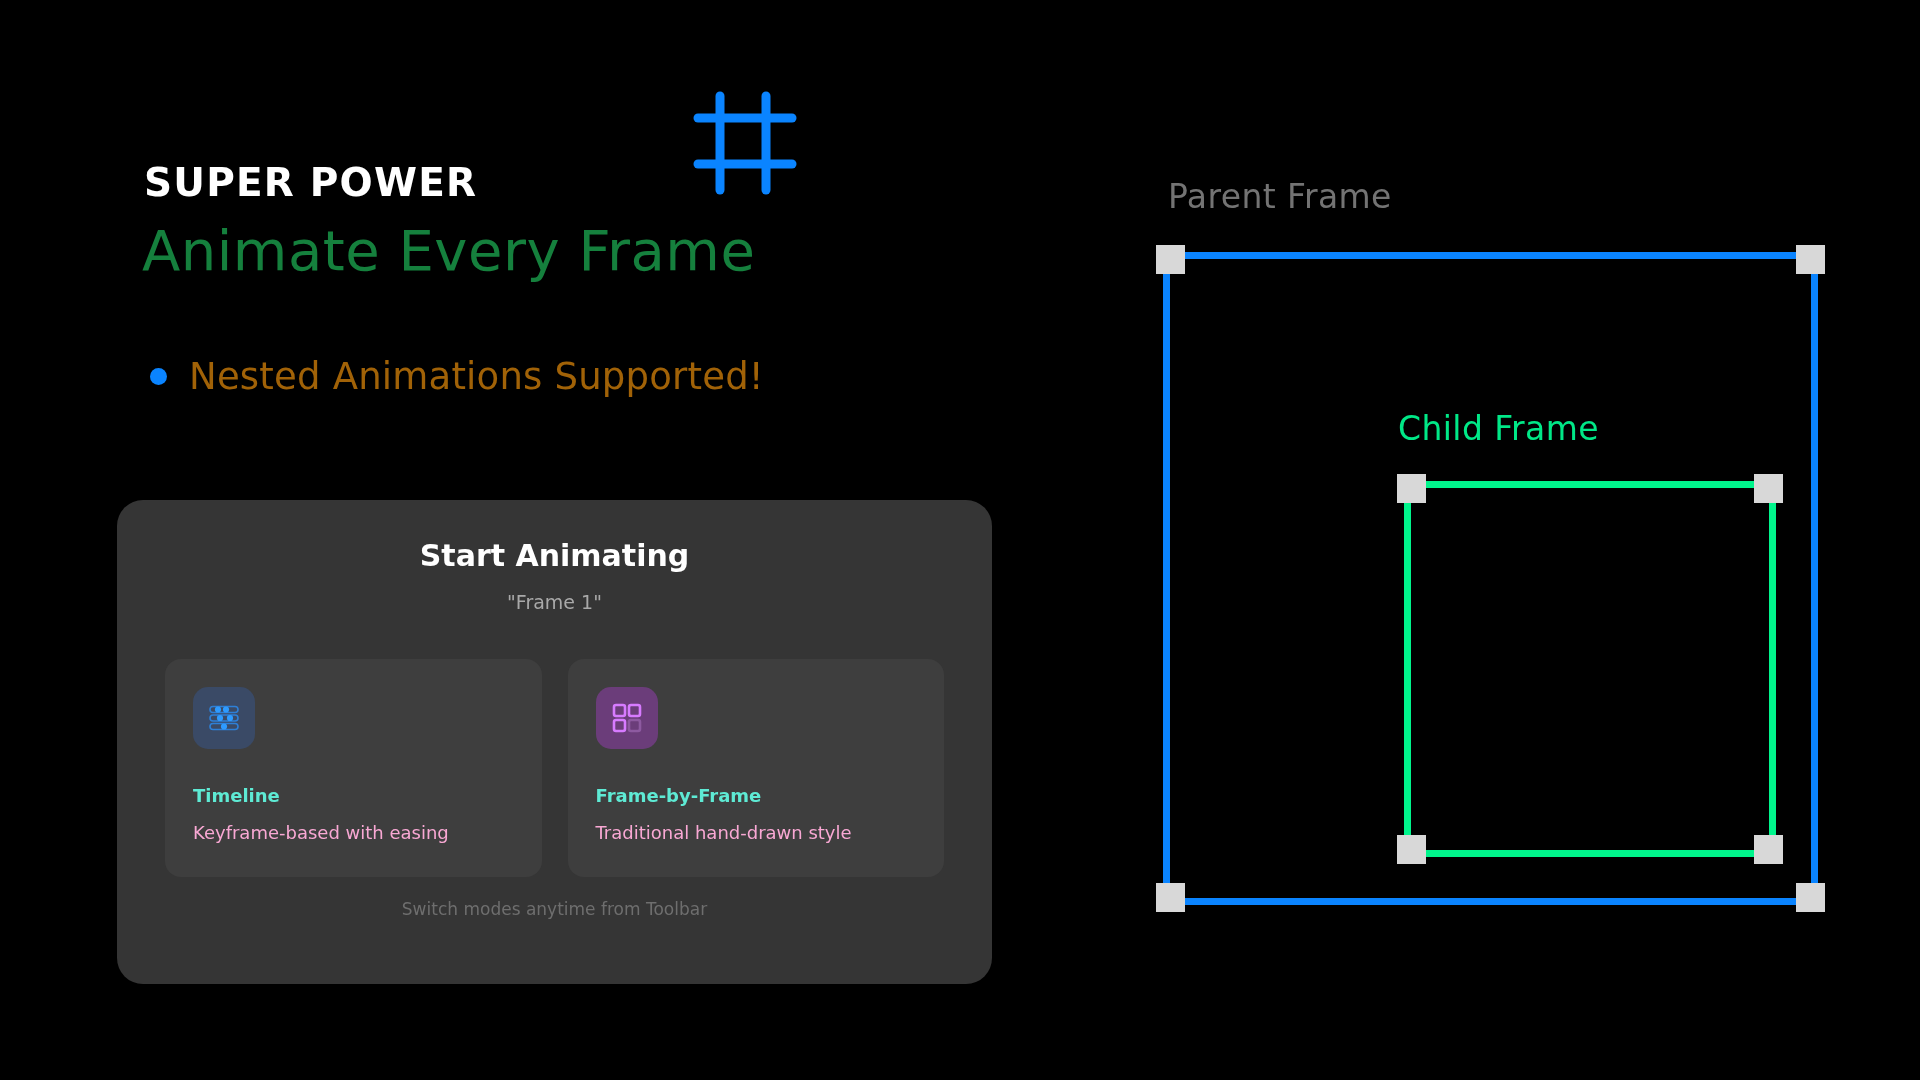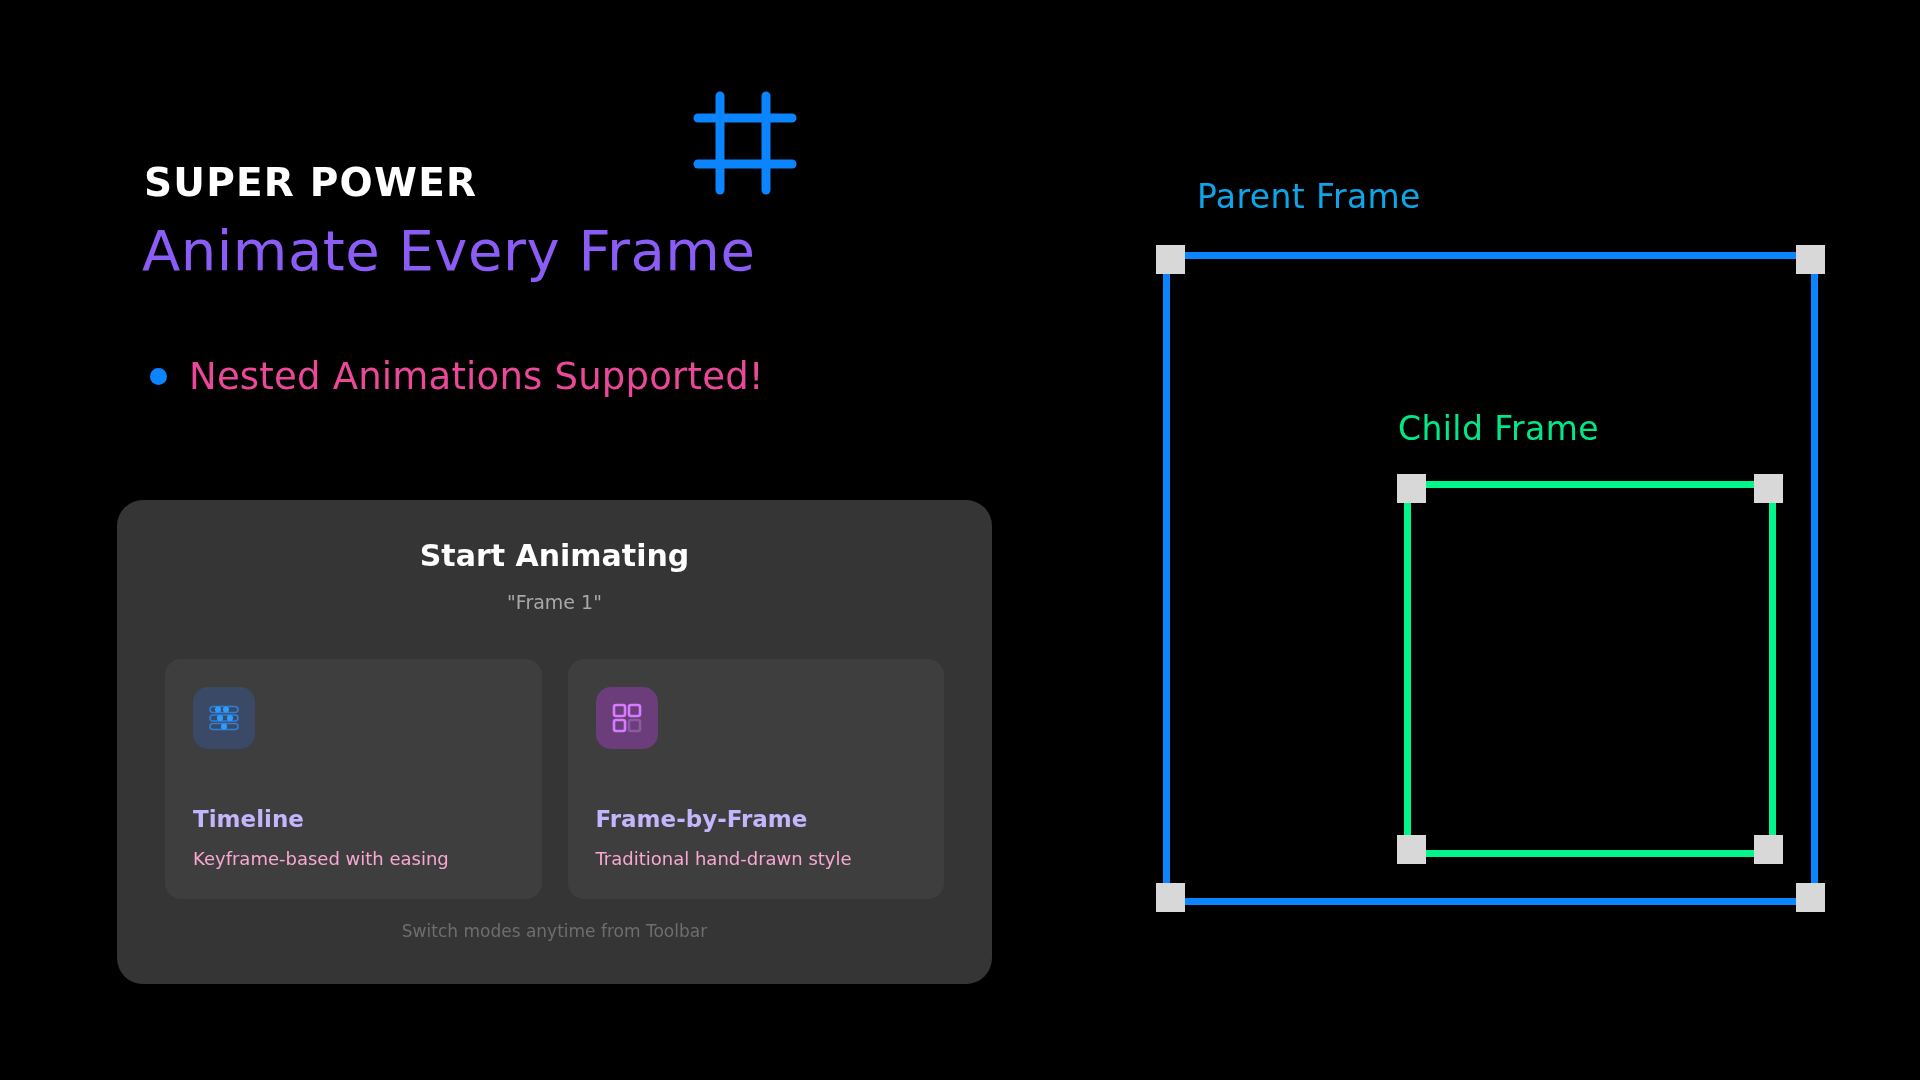--- a/index.html
+++ b/index.html
@@ -17,38 +17,38 @@
   .eyebrow {
     position:absolute; left:144px; top:160px;
     font-family:"DejaVu Sans", sans-serif;
     font-size:39px; font-weight:700; letter-spacing:1.2px;
     color:#ffffff;
   }
   .headline {
     position:absolute; left:142px; top:218px;
     font-family:"DejaVu Sans", sans-serif;
     font-size:56px; font-weight:400; letter-spacing:0.5px;
-    color:#8b5cf6; white-space:nowrap;
+    color:#15803d; white-space:nowrap;
   }
 
   
   .frame-icon { position:absolute; left:690px; top:88px; width:110px; height:110px; }
 
   
   .bullet-row {
     position:absolute; left:150px; top:355px;
     display:flex; align-items:center; gap:22px;
   }
   .bullet-dot {
     width:17px; height:17px; border-radius:50%;
     background:#0A84FF; flex:0 0 auto;
   }
   .bullet-text {
     font-family:"DejaVu Sans", sans-serif;
-    font-size:37px; font-weight:400; color:#ec4899; letter-spacing:0.2px;
+    font-size:37px; font-weight:400; color:#a16207; letter-spacing:0.2px;
     white-space:nowrap;
   }
 
   
   .panel {
     position:absolute; left:117px; top:500px;
     width:875px; height:484px;
     background:#353535;
     border-radius:26px;
     overflow:hidden;
@@ -71,41 +71,40 @@
     flex:1; background:#3E3E3E; border-radius:16px;
     padding:28px 28px 30px 28px; min-height:218px;
   }
   .mode-icon {
     width:62px; height:62px; border-radius:15px;
     display:flex; align-items:center; justify-content:center;
   }
   .mode-icon.blue { background:#3A4A66; }
   .mode-icon.purple { background:#6B3D7A; }
   .mode-name {
-    margin-top:57px;
-    font-family:"DejaVu Sans", sans-serif;
-    font-size:23px; font-weight:700; color:#c4b5fd;
+    margin-top:36px;
+    font-family:"DejaVu Sans", sans-serif;
+    font-size:18px; font-weight:700; color:#5eead4;
   }
   .mode-desc {
     margin-top:16px;
     font-family:"DejaVu Sans", sans-serif;
     font-size:18px; font-weight:400; color:#f9a8d4;
   }
   .panel-foot {
     margin-top:22px; text-align:center;
     font-family:"DejaVu Sans", sans-serif;
     font-size:17px; color:#6E6E6E;
   }
 
   .label-parent {
     position:absolute; left:1168px; top:177px;
     font-family:"DejaVu Sans", sans-serif;
-    font-size:33px; font-weight:400; color:#0ea5e9;
+    font-size:33px; font-weight:400; color:#737373;
     letter-spacing:0.4px;
-    margin-left:29px;
   }
   .label-child {
     position:absolute; left:1398px; top:409px;
     font-family:"DejaVu Sans", sans-serif;
     font-size:33px; font-weight:400; color:#00E887;
     letter-spacing:0.4px;
     text-align:center;
   }
 
   

